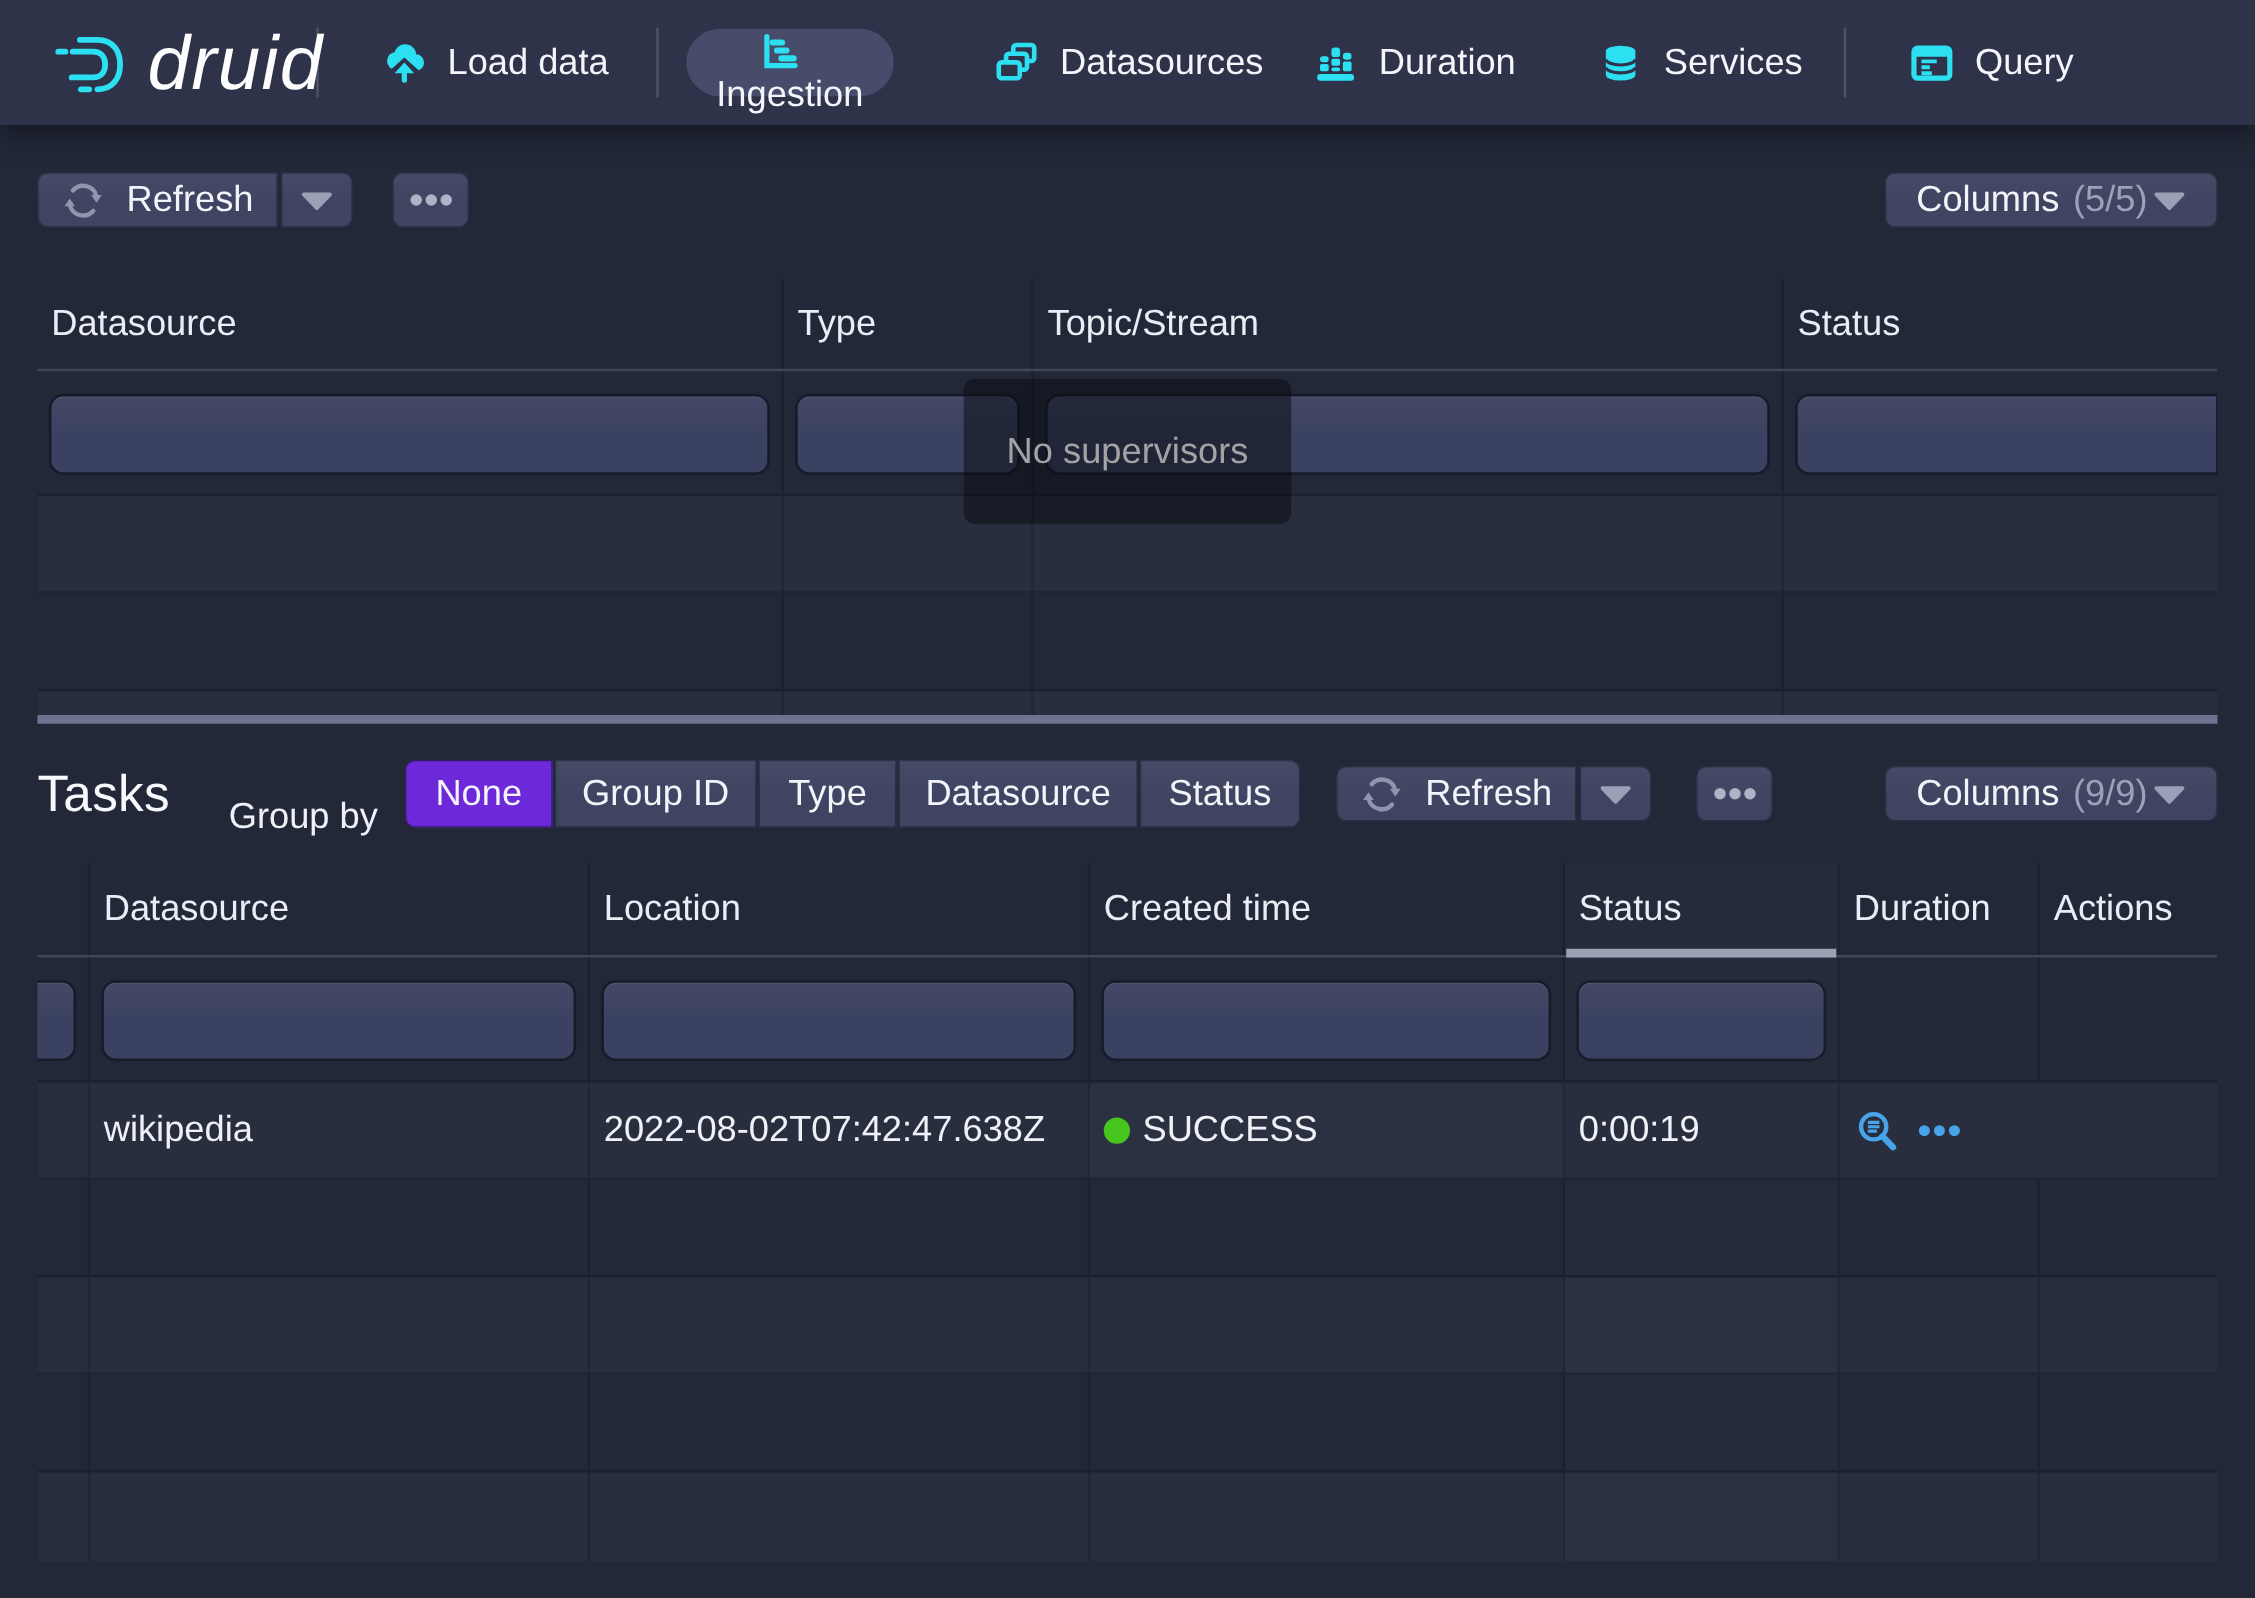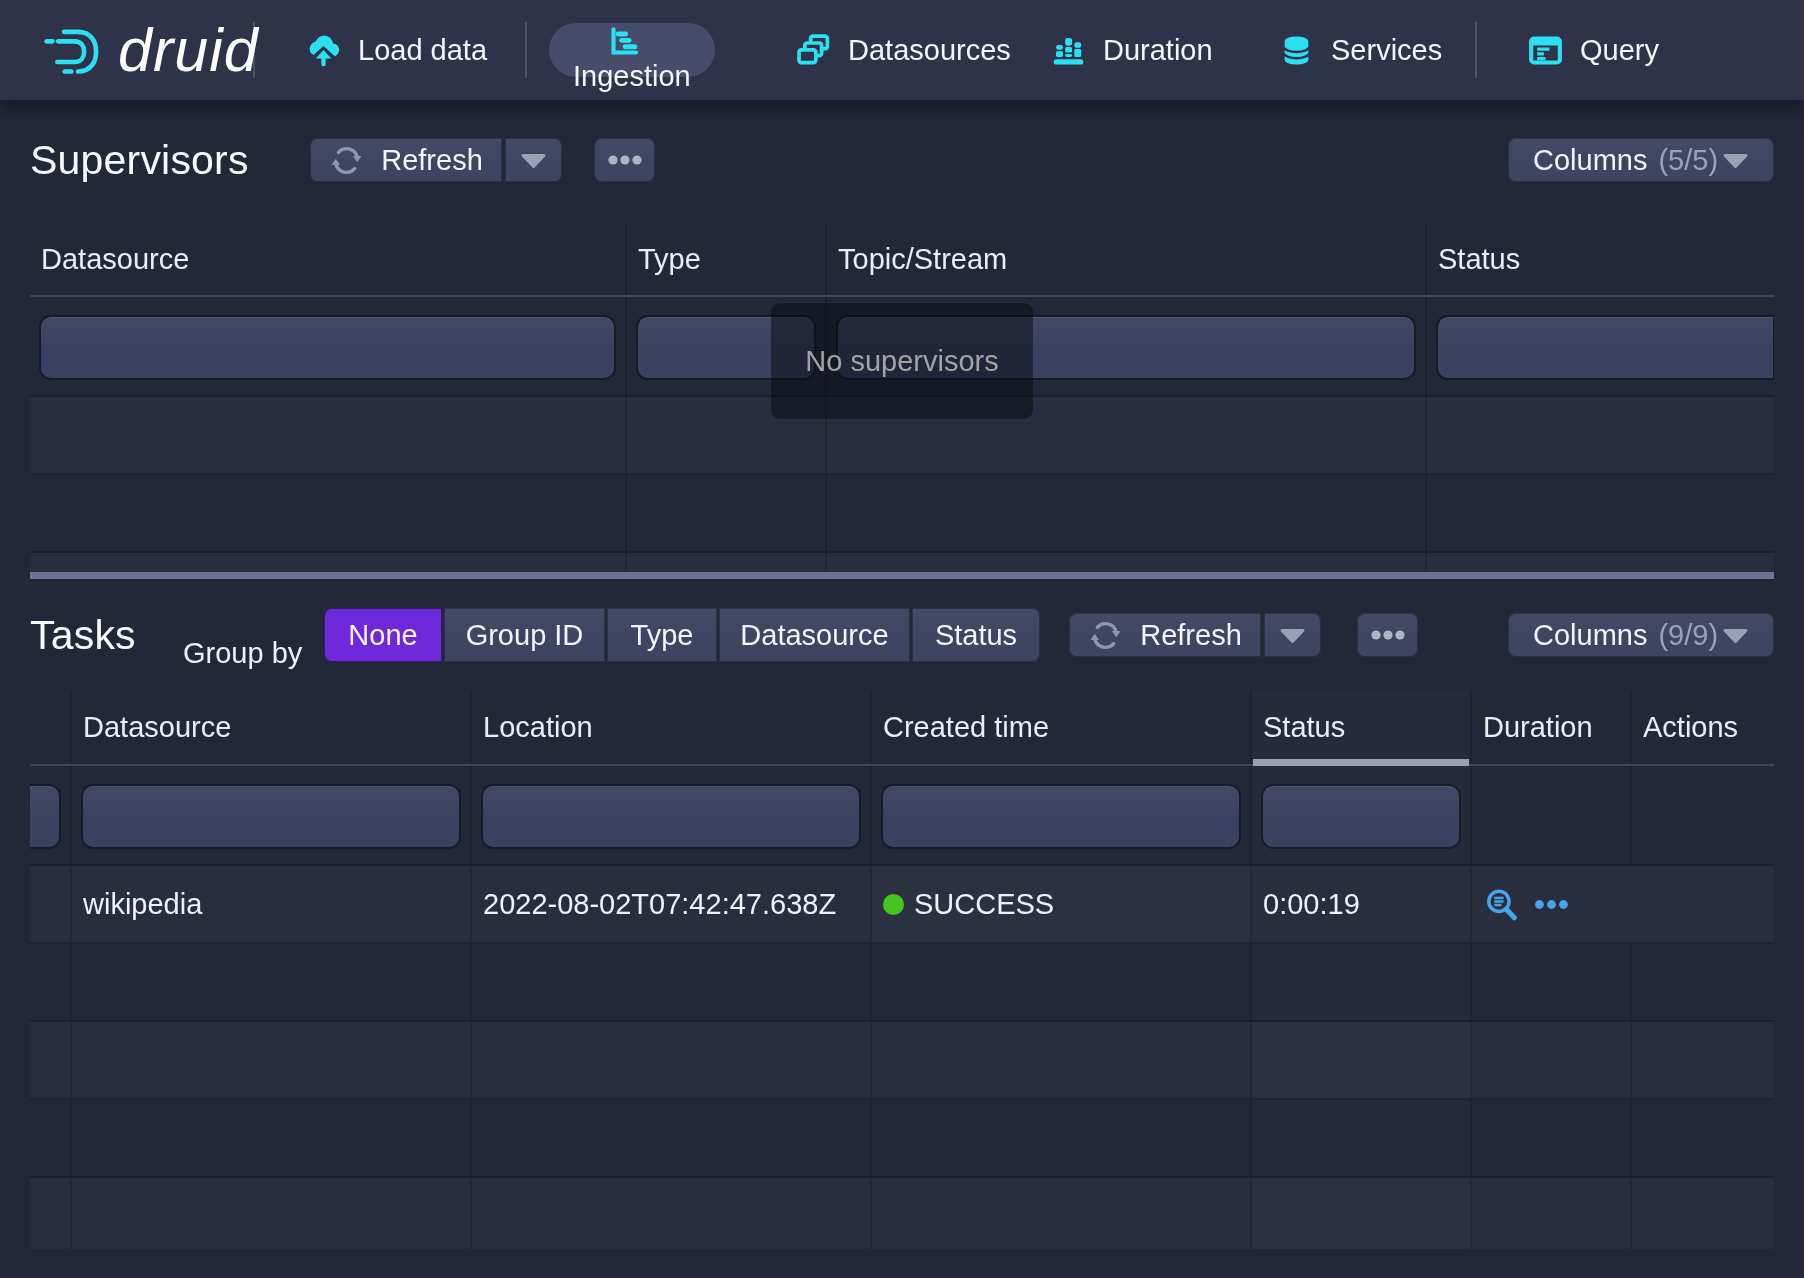--- a/index.html
+++ b/index.html
@@ -354,21 +354,20 @@
   <div class="nav-item m-query">
     <svg viewBox="0 0 32 32">
         <use href="#ic-console"></use>
       </svg>
     <span>Query</span>
   </div>
 </nav>
 
 <div class="view">
   <div class="toolbar sup">
-    <div class="section-title sup">Supervisors</div>
 
     <div class="btn-group">
       <div class="btn btn-main refresh-main">
         <svg viewBox="0 0 32 32">
             <use href="#ic-refresh"></use>
           </svg>
         <span>Refresh</span>
       </div>
       <div class="btn btn-caret">
         <svg viewBox="0 0 27 18">

